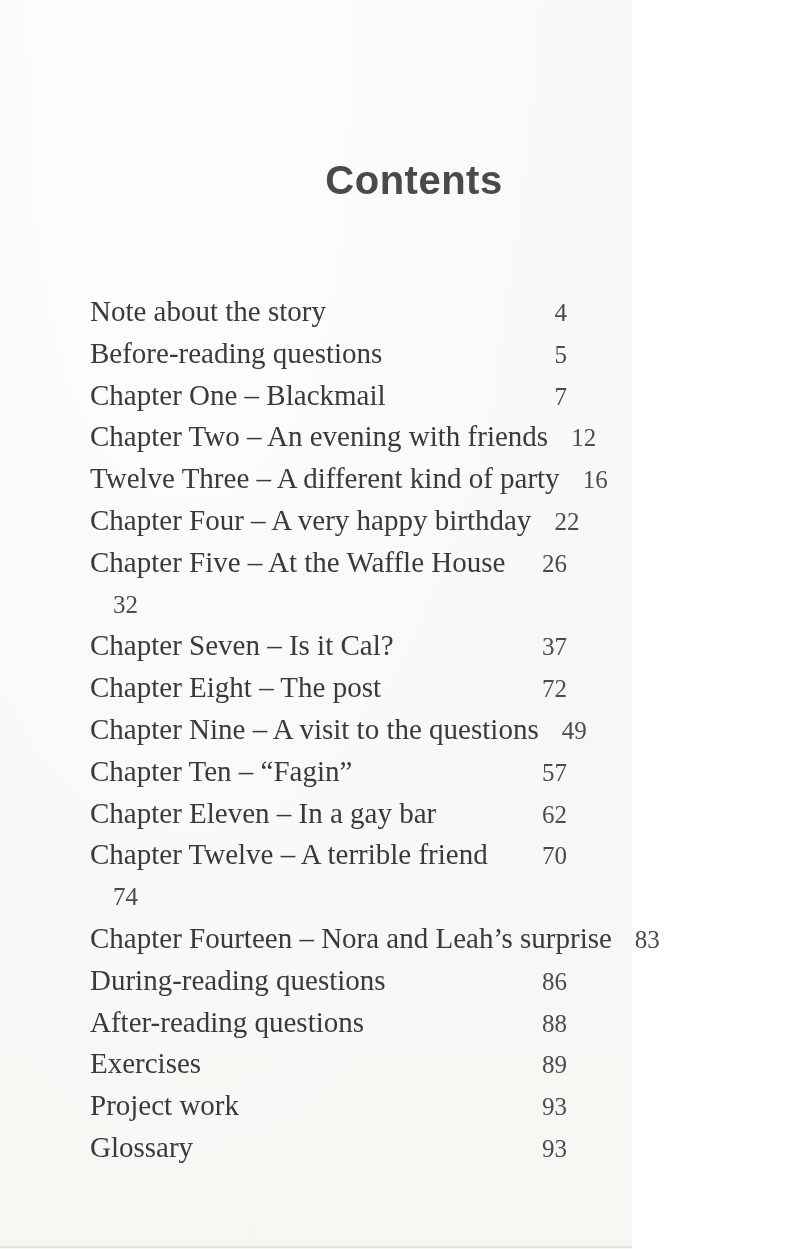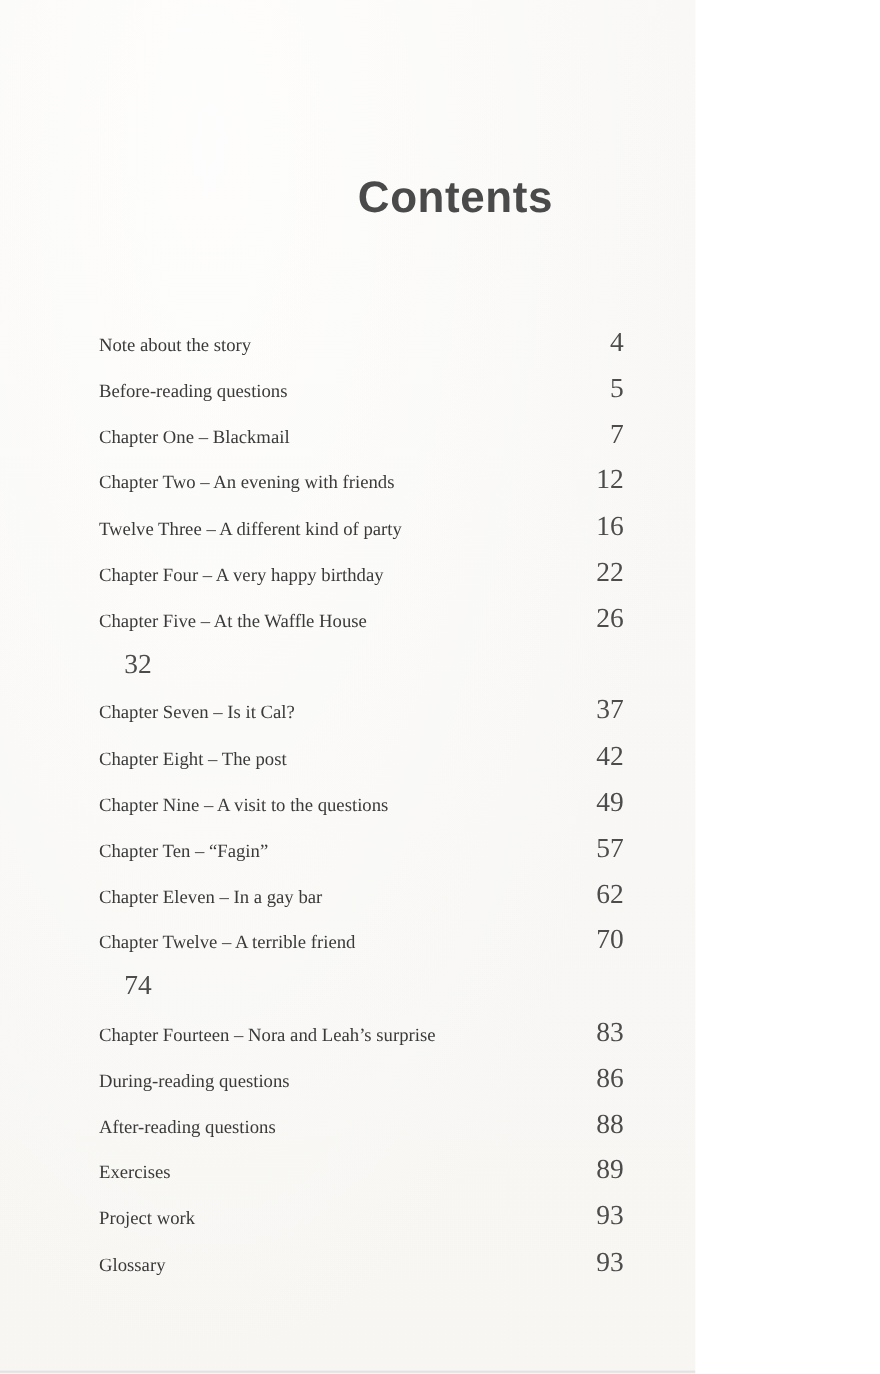--- a/index.html
+++ b/index.html
@@ -43,21 +43,21 @@
     right: 65px;   
   }
   .toc-row {
     display: flex;
     justify-content: space-between;
     align-items: baseline;
     height: 41.8px;
     line-height: 41.8px;
   }
   .toc-label {
-    font-size: 17px;
+    font-size: 29px;
     color: var(--body-color, #3a3a3a);
     white-space: nowrap;
     font-family: Liberation Serif, serif;
   }
   .toc-page {
     font-size: 25px;
     color: var(--num-color, #4c4c4c);
     text-align: right;
     min-width: 48px;
   }
@@ -118,21 +118,21 @@
         <span class="toc-page">32</span>
       </div>
 
       <div class="toc-row">
         <span class="toc-label">Chapter Seven – Is it Cal?</span>
         <span class="toc-page">37</span>
       </div>
 
       <div class="toc-row">
         <span class="toc-label">Chapter Eight – The post</span>
-        <span class="toc-page">42</span>
+        <span class="toc-page">72</span>
       </div>
 
       <div class="toc-row">
         <span class="toc-label">Chapter Nine – A visit to the questions</span>
         <span class="toc-page">49</span>
       </div>
 
       <div class="toc-row">
         <span class="toc-label">Chapter Ten – “Fagin”</span>
         <span class="toc-page">57</span>

